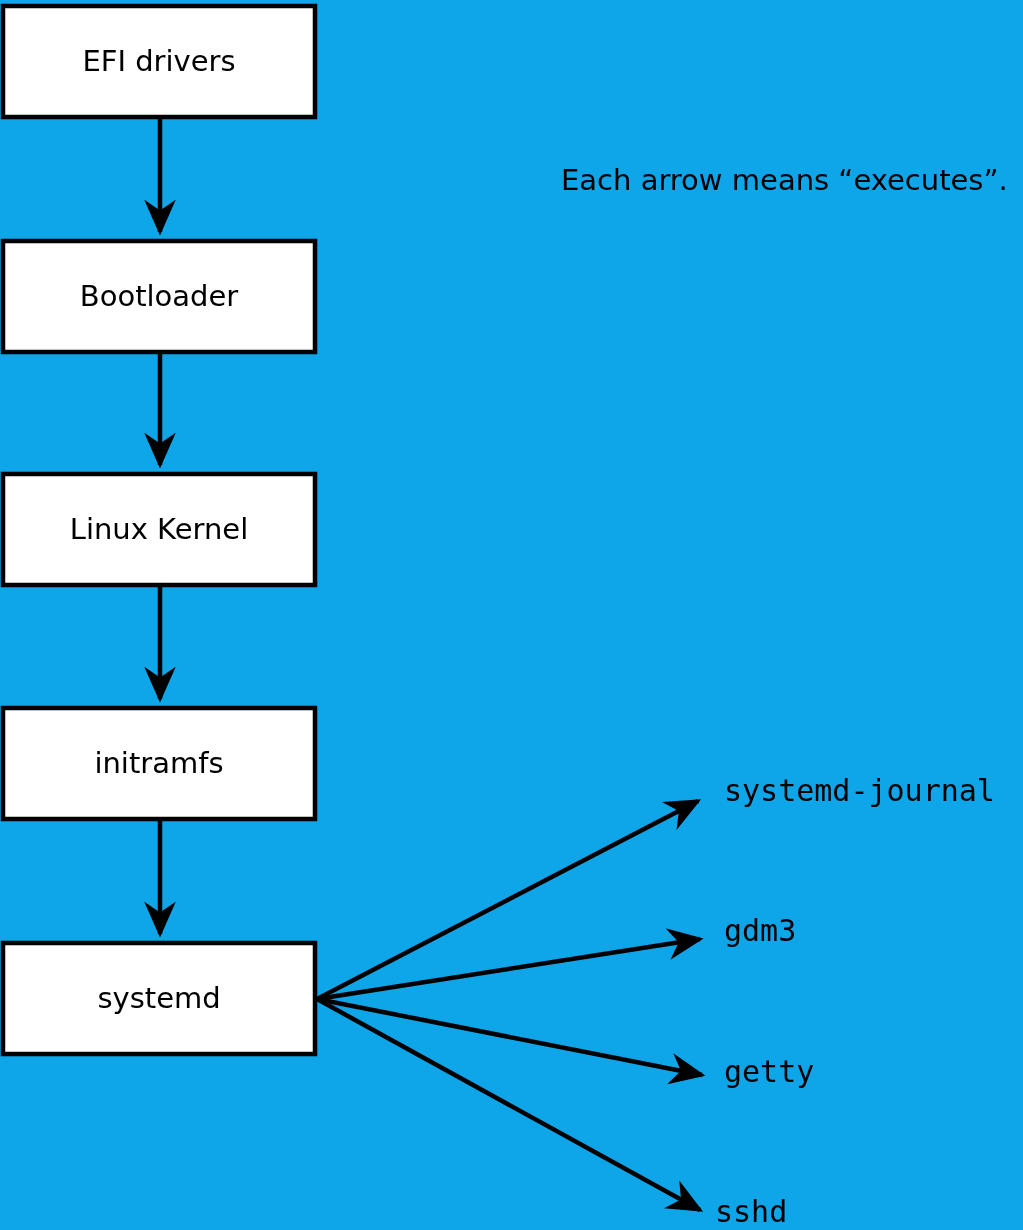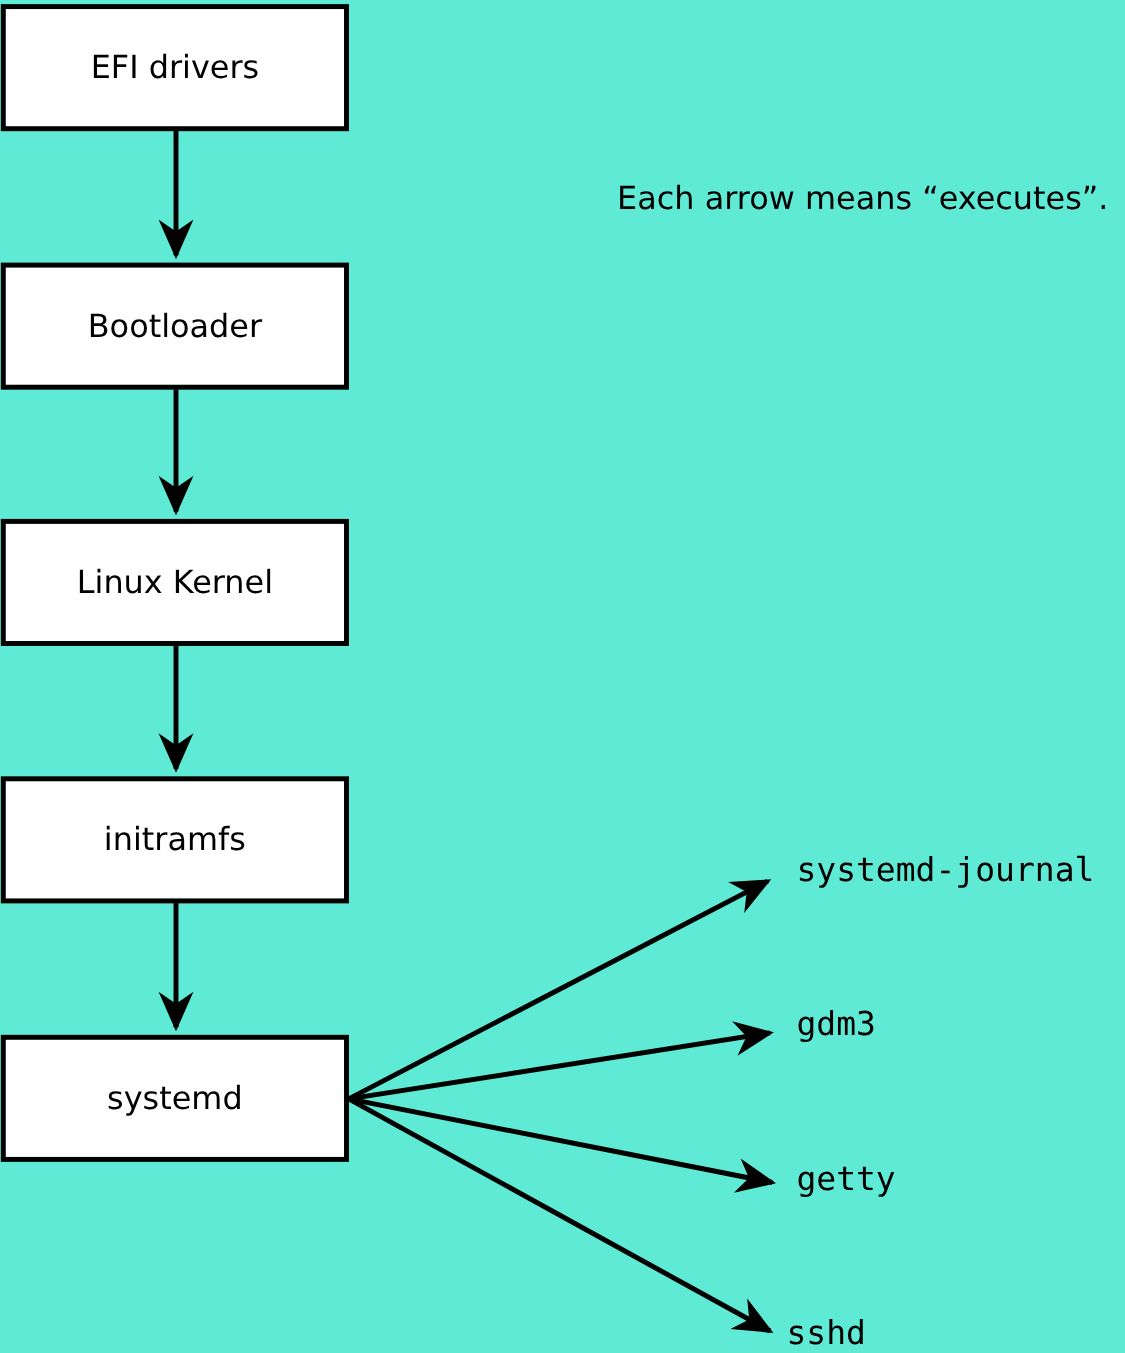--- a/index.html
+++ b/index.html
@@ -4,21 +4,21 @@
 <style>
   html, body {
     margin: 0;
     padding: 0;
     background: #ffffff;
   }
   .stage {
     position: relative;
     width: 1023px;
     height: 1230px;
-    background: #5eead4;
+    background: #0ea5e9;
     overflow: hidden;
   }
   svg {
     display: block;
   }
   .box-rect {
     fill: #ffffff;
     stroke: #000000;
     stroke-width: 4.5px;
   }

